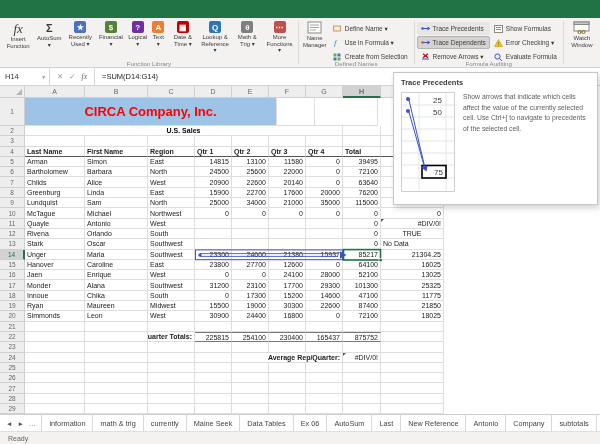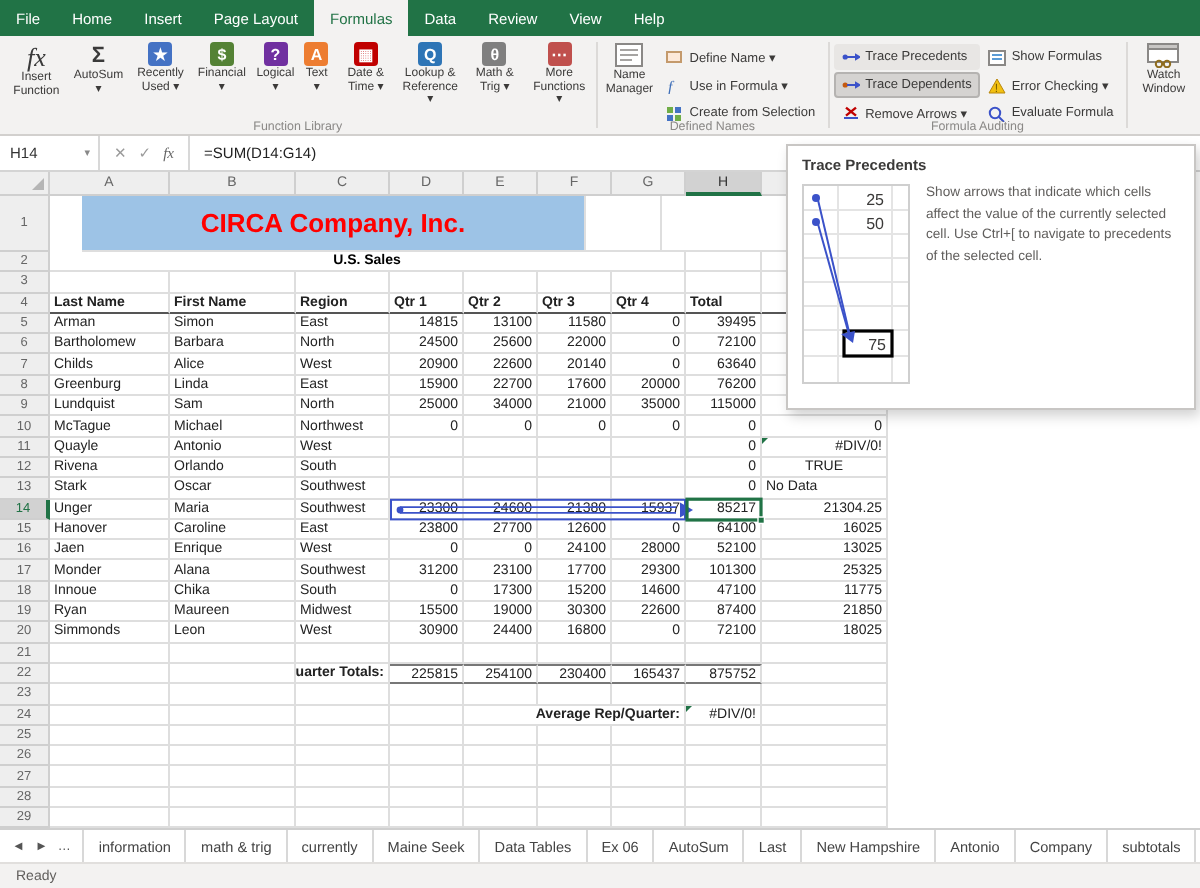--- a/index.html
+++ b/index.html
@@ -65,31 +65,20 @@
   .navbtns{display:flex;align-items:center;gap:5px;padding:0 6px;color:#555;font-size:6.5px;border-right:1px solid #d8d8d8;}
   .stab{padding:0 7px;border-right:1px solid #d8d8d8;display:flex;align-items:center;white-space:nowrap;}
   .status{position:absolute;top:431px;left:0;right:0;height:13px;background:#f3f2f1;border-top:1px solid #e1dfdd;font-size:7px;color:#605e5c;display:flex;align-items:center;padding-left:8px;box-sizing:border-box;}
 </style>
 </head>
 <body>
 
 <div id="app">
 
   <div class="tabbar">
-    <div id="tabs-container">
-        <div class="rtab">File</div>
-        <div class="rtab">Home</div>
-        <div class="rtab">Insert</div>
-        <div class="rtab">Page Layout</div>
-        <div class="rtab active">Formulas</div>
-        <div class="rtab">Data</div>
-        <div class="rtab">Review</div>
-        <div class="rtab">View</div>
-        <div class="rtab">Help</div>
-      </div>
   </div>
 
   <div class="ribbon">
     <div class="rgroup" id="fl-group">
       <div class="bigbtn">
         <span class="fxglyph">fx</span>
         <span class="blabel">Insert Function</span>
       </div>
       <div id="fl-buttons" style="display:flex;">
           <div class="bigbtn">
@@ -279,21 +268,21 @@
       <div class="colcell" style="width: 37px; height: 12px;">E</div>
       <div class="colcell" style="width: 37px; height: 12px;">F</div>
       <div class="colcell" style="width: 37px; height: 12px;">G</div>
       <div class="colcell selcol" style="width: 38px; height: 12px;">H</div>
       <div class="colcell" style="width: 63px; height: 12px;">I</div>
     </div>
 
   <div id="grid-rows">
       <div class="grow" style="height: 28px;">
         <div class="rh" style="width: 25px;">1</div>
-        <div class="titleband" style="width: 252px; margin-left: 16px;">CIRCA Company, Inc.</div>
+        <div class="titleband" style="width: 252px;">CIRCA Company, Inc.</div>
         <div class="c" style="width: 38px;"></div>
         <div class="c" style="width: 63px;"></div>
       </div>
       <div class="grow" style="height: 10.3px;">
         <div class="rh" style="width: 25px;">2</div>
         <div class="subband" style="width: 318px;">U.S. Sales</div>
         <div class="c" style="width: 38px;"></div>
         <div class="c" style="width: 63px;"></div>
       </div>
       <div class="grow" style="height: 10.3px;">
@@ -665,21 +654,21 @@
     </div>
     <div id="stabs" style="display:flex;align-items:stretch;">
         <div class="stab">information</div>
         <div class="stab">math &amp; trig</div>
         <div class="stab">currently</div>
         <div class="stab">Maine Seek</div>
         <div class="stab">Data Tables</div>
         <div class="stab">Ex 06</div>
         <div class="stab">AutoSum</div>
         <div class="stab">Last</div>
-        <div class="stab">New Hampshire</div>
+        <div class="stab">New Reference</div>
         <div class="stab">Antonio</div>
         <div class="stab">Company</div>
         <div class="stab">subtotals</div>
       </div>
   </div>
 
   <div class="status">
     <span>Ready</span>
   </div>
 

